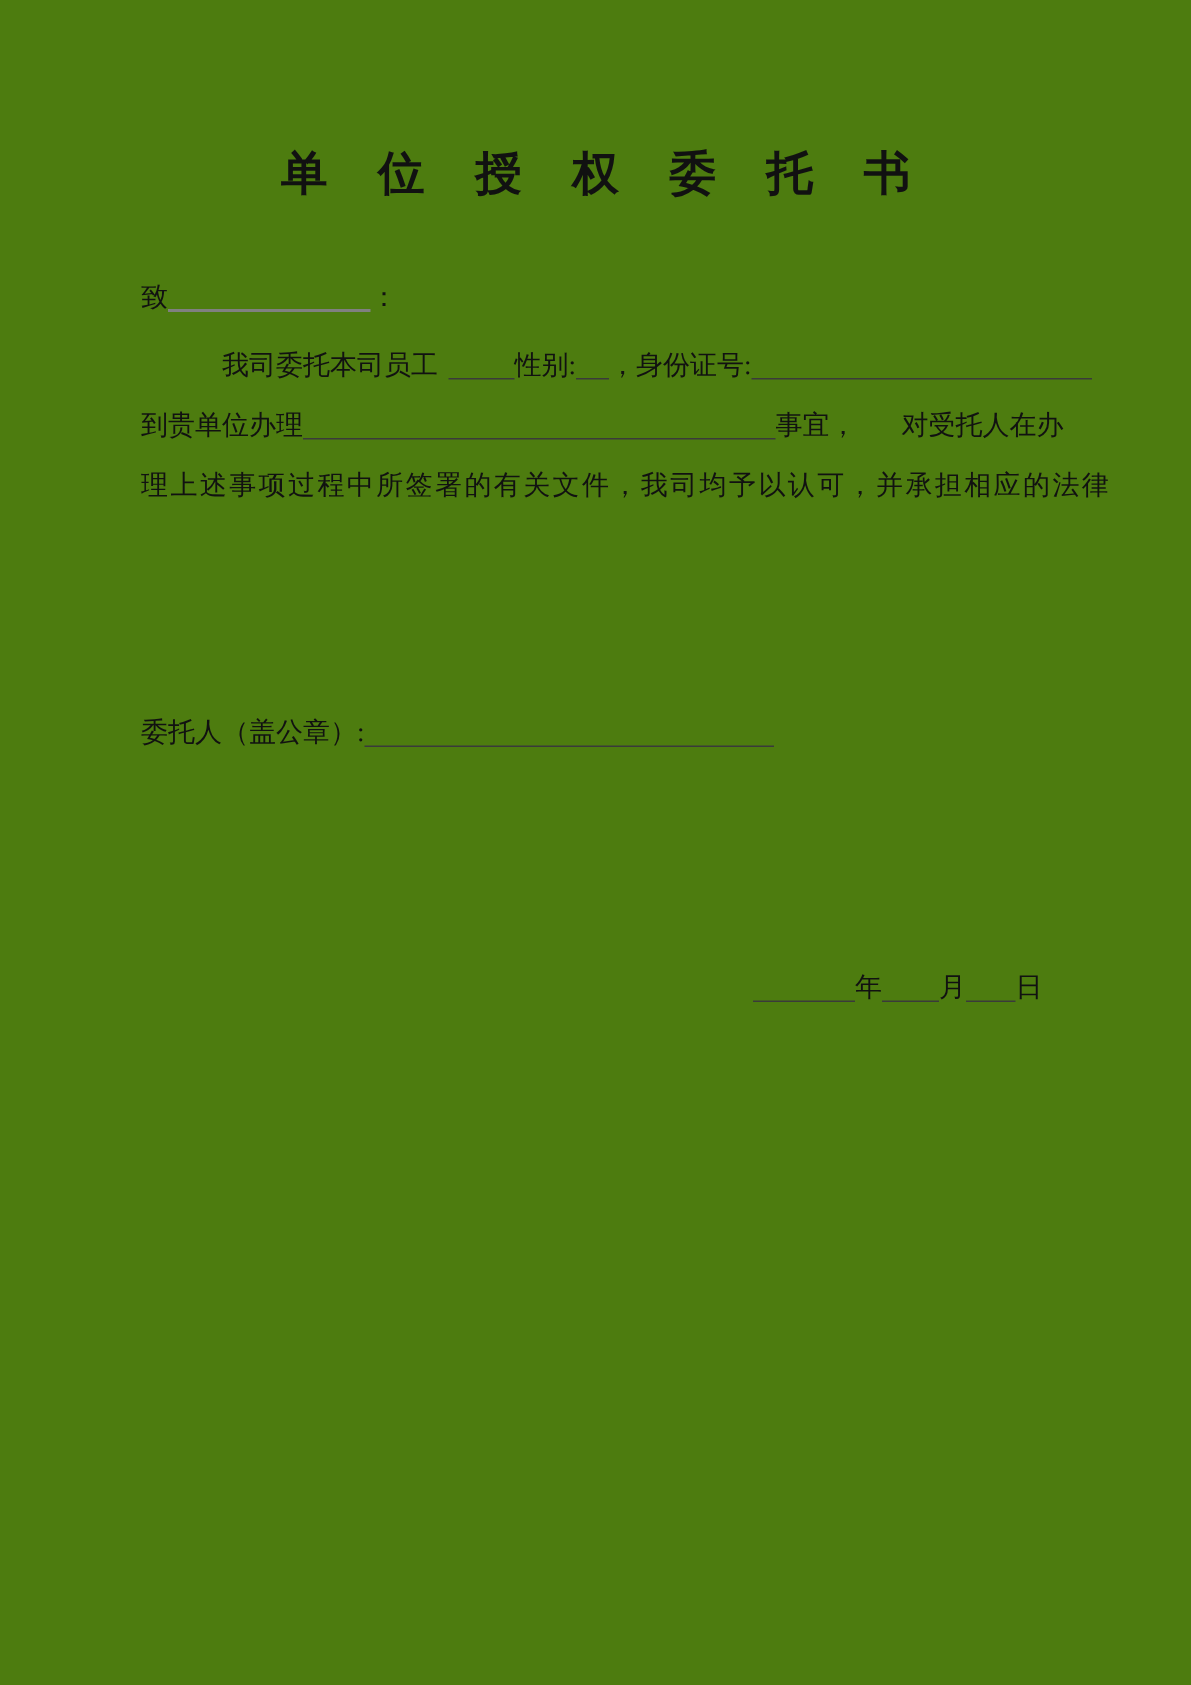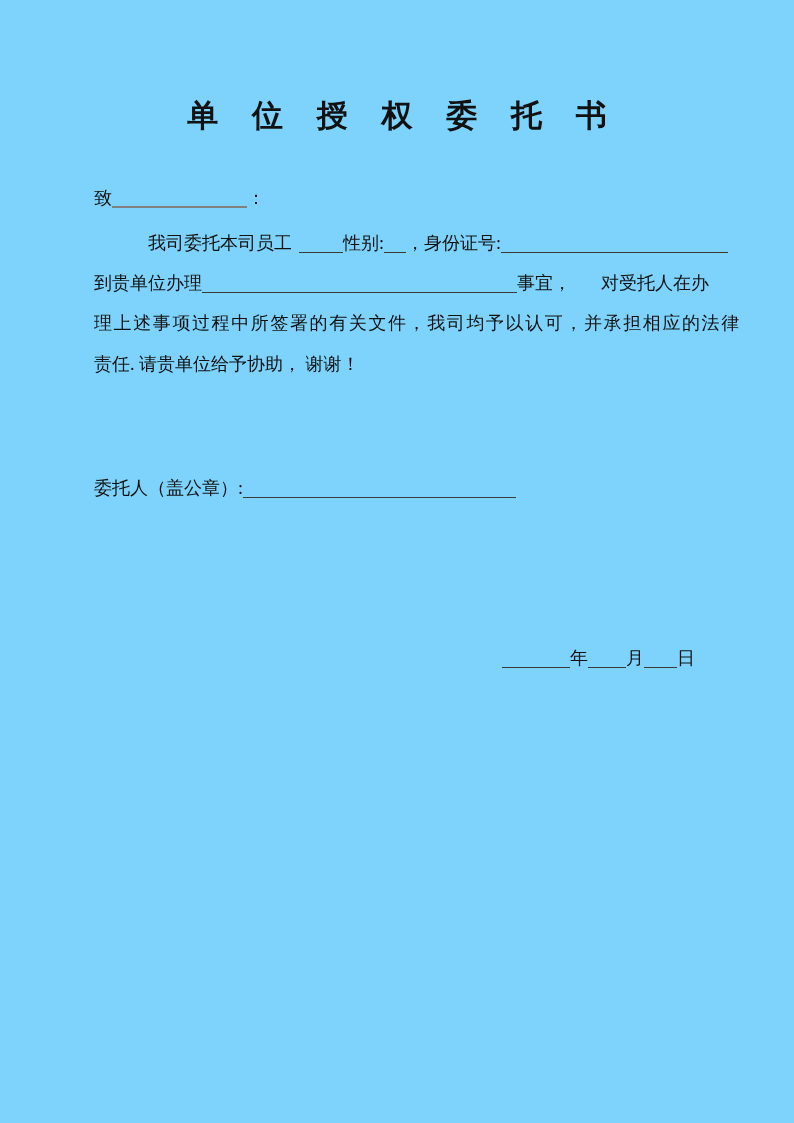--- a/index.html
+++ b/index.html
@@ -4,21 +4,21 @@
 <style>
   html, body {
     margin: 0;
     padding: 0;
     background: #ffffff;
   }
   .page {
     position: relative;
     width: 794px;
     height: 1123px;
-    background: #7dd3fc;
+    background: #4d7c0f;
     font-family: "Liberation Serif", "DejaVu Serif", serif;
     color: #111111;
     overflow: hidden;
   }
   .doc-title {
     position: absolute;
     top: 96px;
     left: 0;
     width: 100%;
     text-align: center;
@@ -82,21 +82,20 @@
   <div class="line intro-line">
     <span>我司委托本司员工</span><span class="blank w-name"></span><span>性别:</span><span class="blank w-gender"></span><span>，</span><span>身份证号:</span><span class="blank w-id"></span>
   </div>
 
   <div class="line body-line-1">
     <span>到贵单位办理</span><span class="blank w-matters"></span><span>事宜，</span><span class="tail-gap">对受托人在办</span>
   </div>
 
   <div class="line body-line-2">理上述事项过程中所签署的有关文件，我司均予以认可，并承担相应的法律</div>
 
-  <div class="line body-line-3">责任. 请贵单位给予协助， 谢谢！</div>
 
 
   <div class="line date-line">
     <span class="blank w-year"></span><span>年</span><span class="blank w-month"></span><span>月</span><span class="blank w-day"></span><span>日</span>
   </div>
 
   <div class="line principal-line">
     <span>委托人（盖公章）:</span><span class="blank w-principal"></span>
   </div>
 

